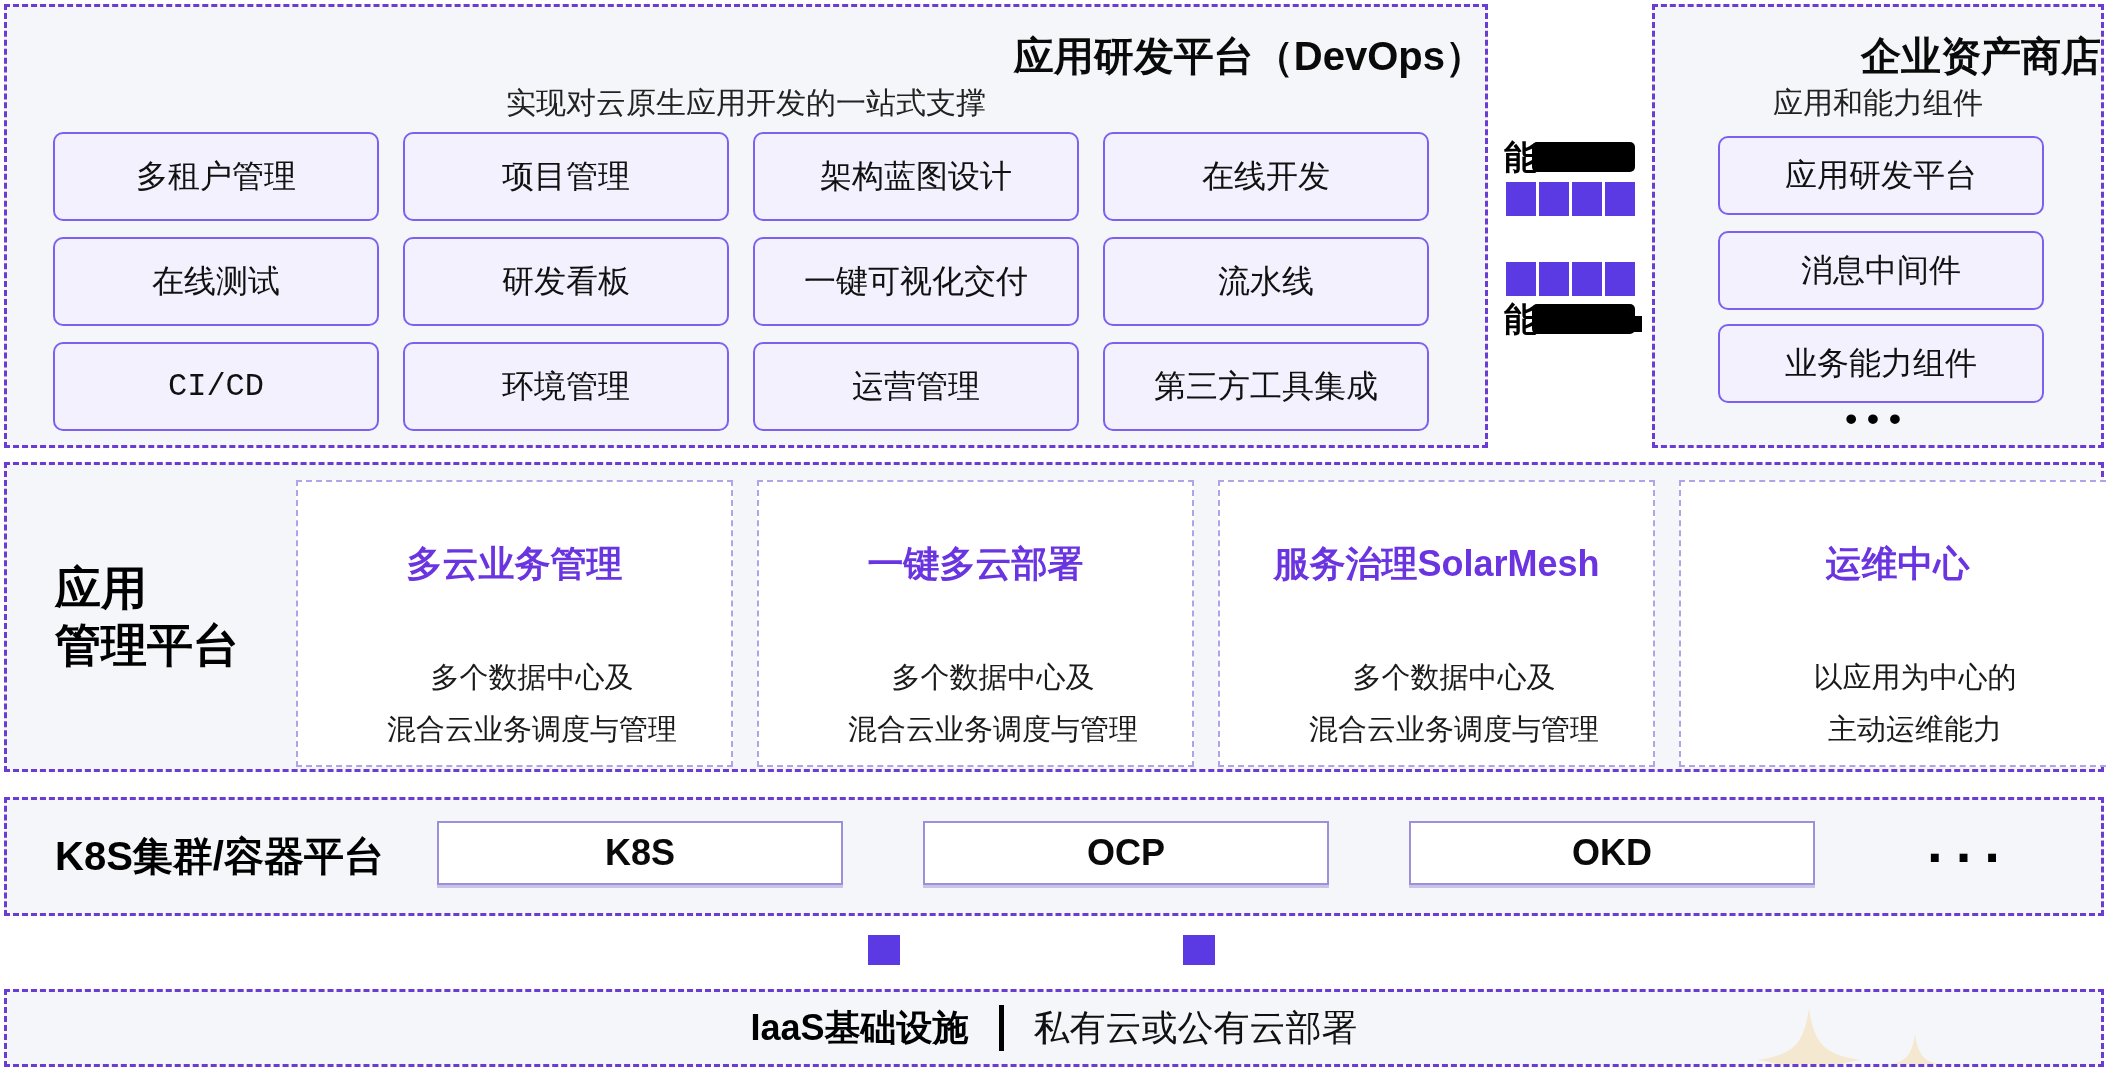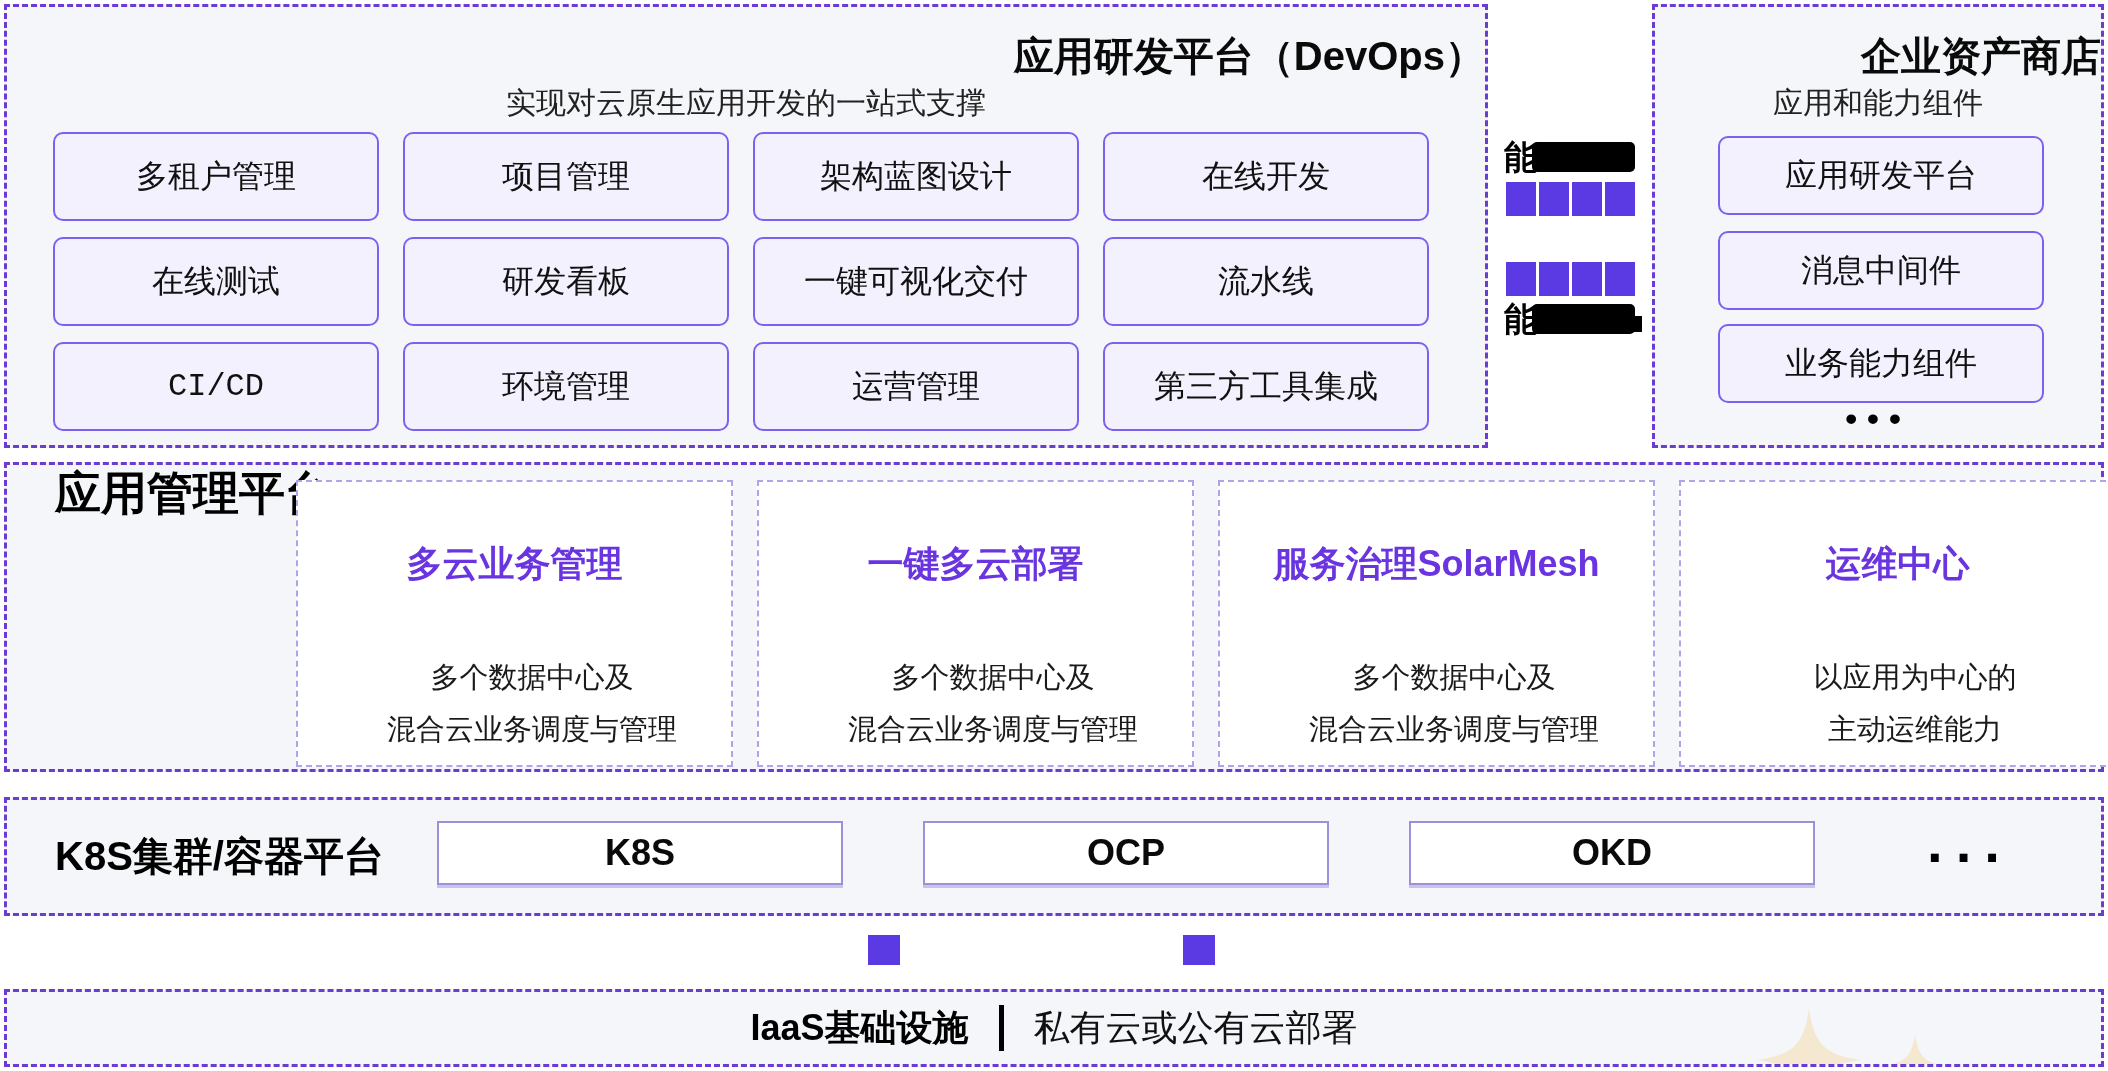--- a/index.html
+++ b/index.html
@@ -22,21 +22,21 @@
   .flow-bar{flex:1;height:30px;background:#000;border-radius:5px;margin-left:-6px;position:relative;}
   .flow-bar.tail::after{content:"";position:absolute;right:-7px;bottom:2px;width:10px;height:16px;background:#000;}
   .sq-row{position:absolute;display:flex;gap:3px;}
   .sq{width:30px;height:34px;background:#5b3ae3;}
   
   .store{left:1652px;top:4px;width:452px;height:444px;}
   .store-item{position:absolute;left:63px;width:326px;height:79px;}
   .store-dots{position:absolute;left:0;right:0;top:392px;text-align:center;font-size:34px;font-weight:bold;letter-spacing:10px;color:#000;}
   
   .band-app{left:4px;top:462px;width:2100px;height:310px;}
-  .band-app-label{position:absolute;left:48px;top:0;height:100%;display:flex;flex-direction:row;justify-content:center;
+  .band-app-label{position:absolute;left:48px;top:0;height:100%;display:flex;flex-direction:column;justify-content:center;
                   font-size:46px;font-weight:bold;color:#000;line-height:1.25;}
   .cards{position:absolute;left:289px;top:15px;display:flex;gap:24px;}
   .card{width:437px;height:287px;background:#ffffff;border:2px dashed #b0a4e8;box-sizing:border-box;
         display:flex;flex-direction:column;align-items:center;}
   .card-title{margin-top:58px;font-size:36px;font-weight:bold;color:#6a35e0;}
   .card-desc{margin-top:62px;font-size:29px;line-height:52px;color:#1a1a1a;text-align:center;margin-left:35px;}
   
   .band-k8s{left:4px;top:797px;width:2100px;height:119px;}
   .band-k8s-label{position:absolute;left:48px;top:0;height:100%;display:flex;align-items:center;
                   font-size:40px;font-weight:bold;color:#000;}

